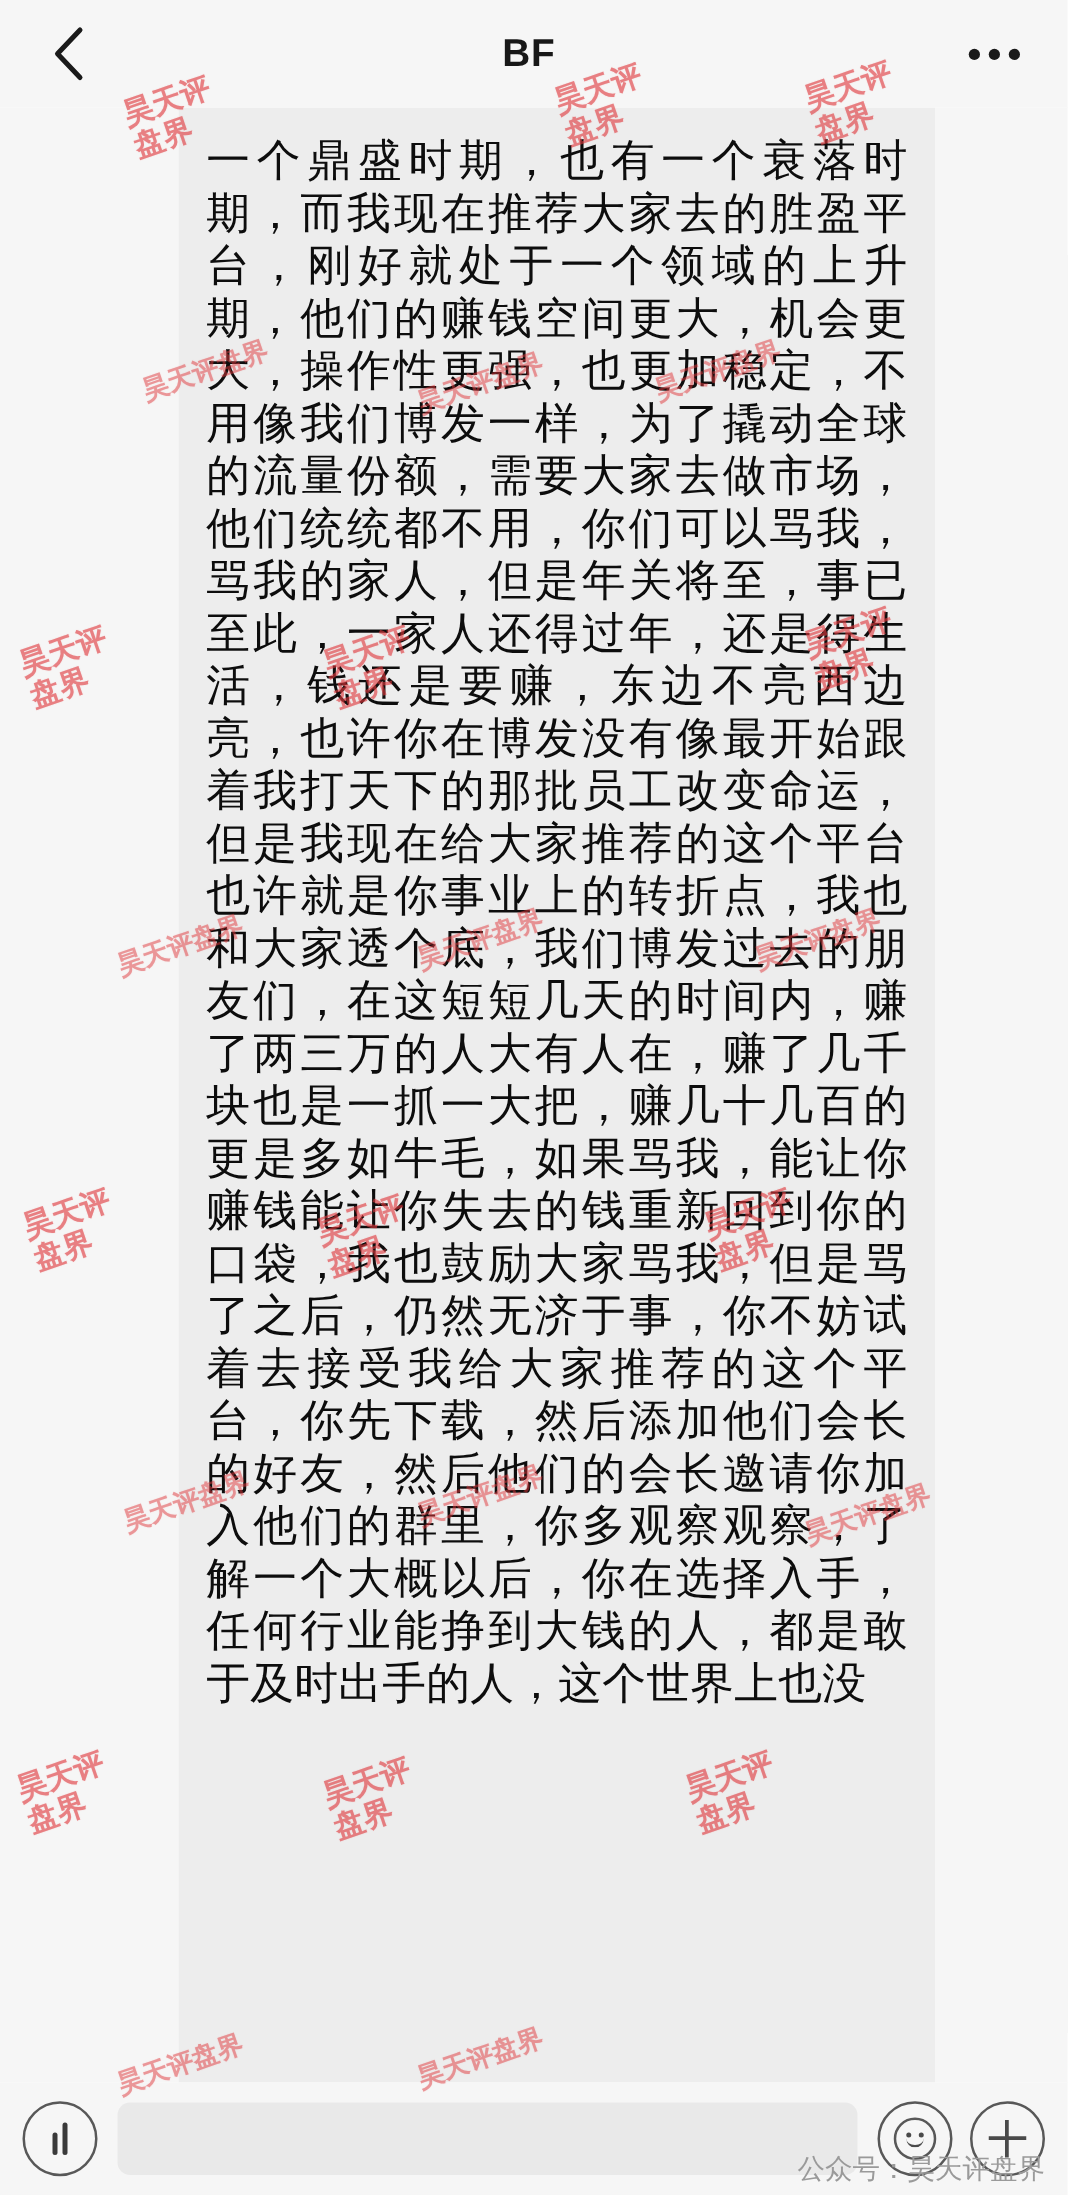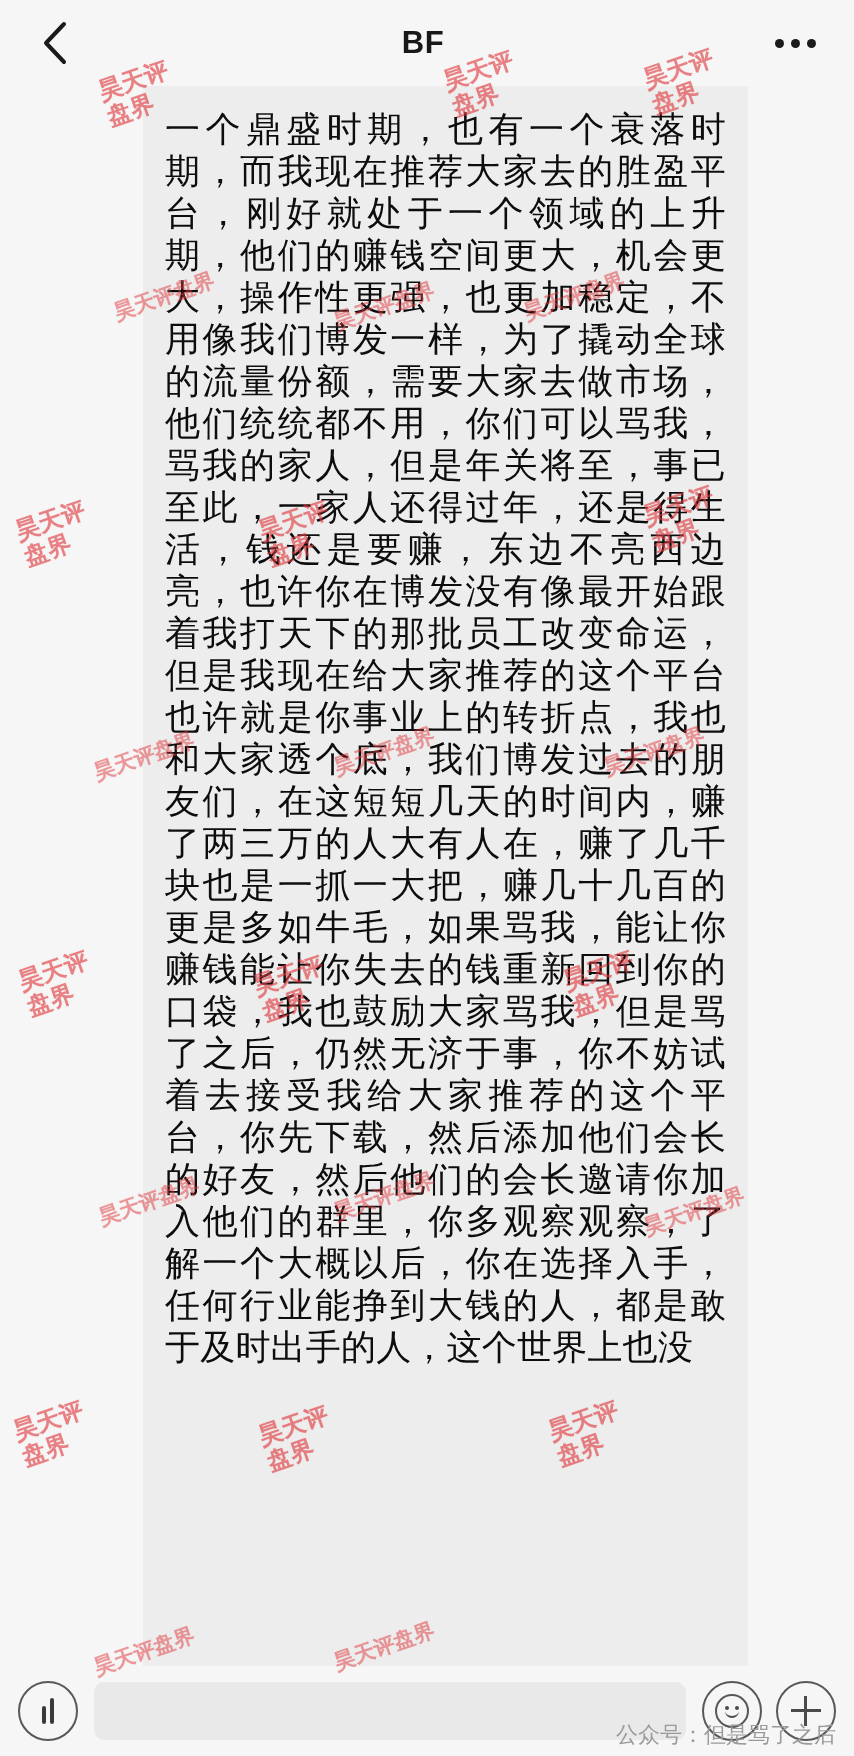--- a/index.html
+++ b/index.html
@@ -304,14 +304,14 @@
   <div class="gap-8"></div>
   <div class="icon-circle">
     <span class="plus-wrap">
       <span class="plus-h"></span>
         <span class="plus-v"></span>
     </span>
   </div>
 </div>
 
 <div class="footer-strip">
-  <span class="txt">公众号：但是骂了之后</span>
+  <span class="txt">公众号：昊天评盘界</span>
 </div>
 
 </body></html>

